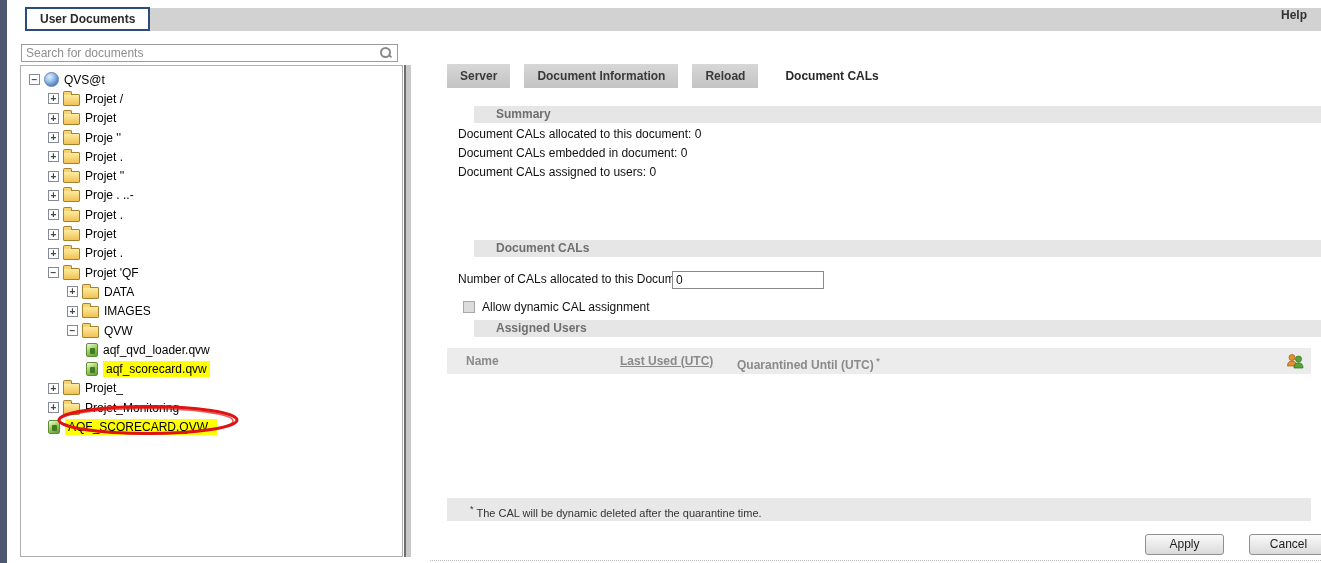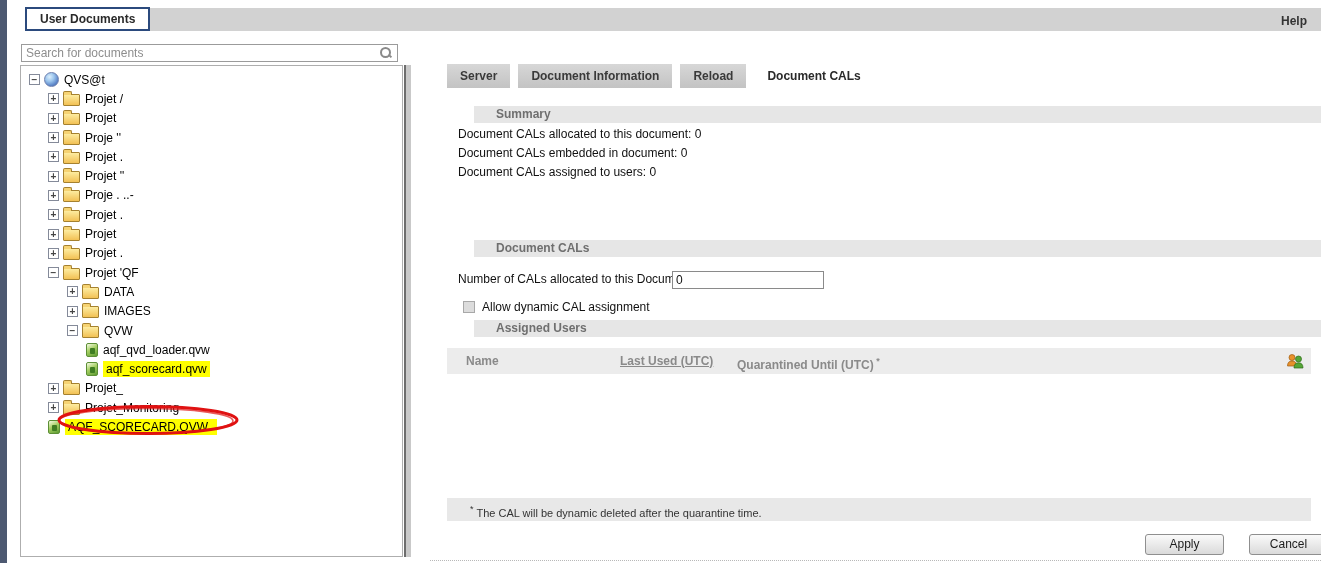--- a/index.html
+++ b/index.html
@@ -13,21 +13,21 @@
     overflow:hidden;
   }
   
   .left-strip { position:absolute; left:0; top:0; width:7px; height:563px; background:#4d5971; }
   .topbar { position:absolute; left:25px; top:8px; right:0; height:23px; background:#d2d2d2; }
   .main-tab {
     position:absolute; left:25px; top:7px; height:24px; line-height:20px;
     background:#ffffff; border:2px solid #2b4a7d; padding:0 13px;
     font-weight:bold; color:#2a2a2a; z-index:2; cursor:default;
   }
-  .help-link { position:absolute; right:14px; top:14px; font-weight:bold; color:#333; z-index:2; cursor:pointer;margin-left:26px; }
+  .help-link { position:absolute; right:14px; top:8px; font-weight:bold; color:#333; z-index:2; cursor:pointer;margin-left:26px; }
 
   
   .search-box {
     position:absolute; left:21px; top:44px; width:377px; height:18px;
     border:1px solid #9b9b9b; background:#fff;
   }
   .search-input {
     position:absolute; left:0; top:0; width:100%; height:100%;
     border:none; outline:none; padding:0 20px 0 4px;
     font-family:"Liberation Sans", sans-serif; font-size:12px; color:#333; background:transparent;
@@ -60,21 +60,21 @@
   .icon-doc { width:12px; height:14px; border:1px solid #5c8f35; border-radius:2px;
     background:linear-gradient(150deg,#eef7d8 5%,#a6cf63 45%,#639f36 95%); position:relative; }
   .icon-doc::after { content:""; position:absolute; left:3px; top:4px; width:5px; height:6px; background:#3f7d22; border-radius:1px; }
   .tree-label { color:#000; }
   .tree-label.hl { background:#ffff00; padding:1px 3px; }
   .tree-label.wide { min-width:152px; display:inline-block; }
   .red-circle { position:absolute; left:55px; top:402px; width:188px; height:36px; pointer-events:none; z-index:3; }
 
   
   .content { position:absolute; left:447px; top:64px; width:864px; height:492px; }
-  .tabs { position:absolute; left:0; top:0; height:22px; display:flex; gap:8px; }
+  .tabs { position:absolute; left:0; top:0; height:22px; display:flex; gap:14px; }
   .tab {
     height:24px; line-height:24px; padding:0 13px; background:linear-gradient(#d7d7d7,#c3c3c3);
     font-weight:bold; color:#3a3a3a; cursor:pointer;
   }
   .tab.active { background:#ffffff; color:#2a2a2a; cursor:default; }
   .band {
     position:absolute; left:0; width:864px; height:17px; line-height:17px;
     background:#e6e6e6; padding-left:22px; font-weight:bold; color:#6f6f6f;margin-left:27px;
   }
   .band-summary { top:42px; }

